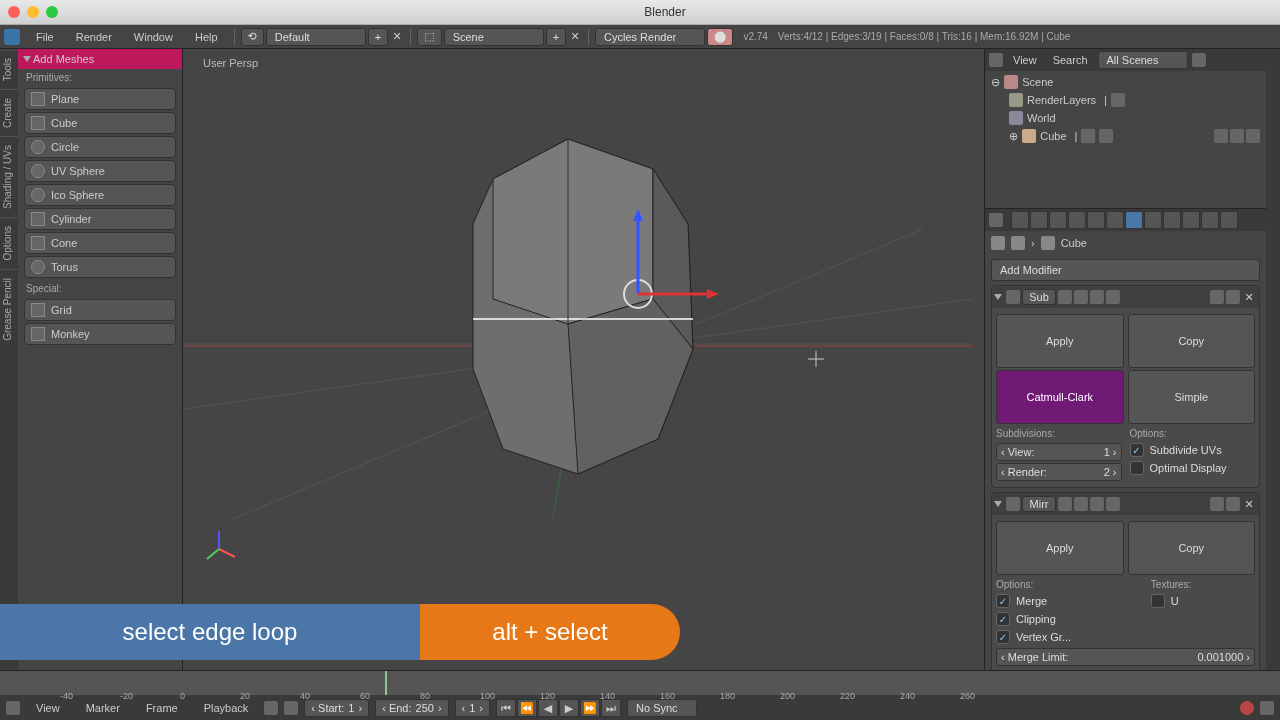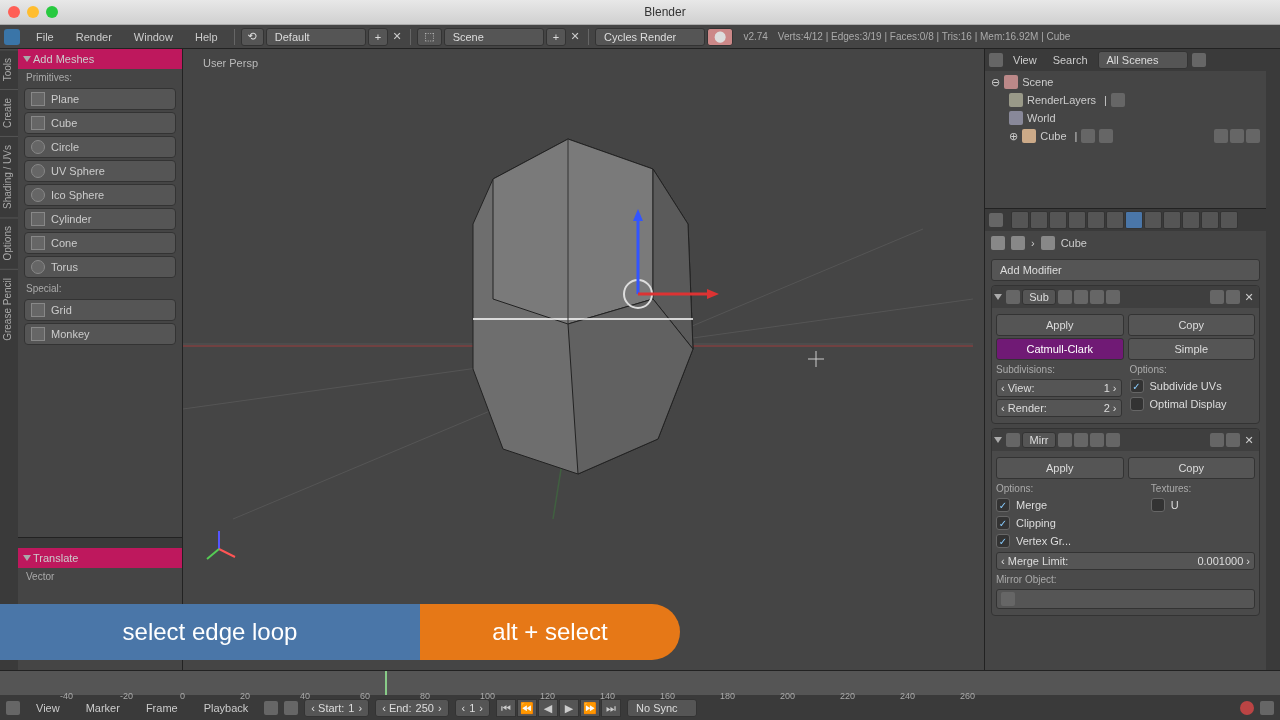--- a/index.html
+++ b/index.html
@@ -65,21 +65,21 @@
 .bc-icon { width: 14px; height: 14px; background: #888; border-radius: 2px; }
 
 .modifier-add { margin: 4px 6px; background: #555; border: 1px solid #333; padding: 4px 8px; border-radius: 3px; color: #ddd; cursor: pointer; }
 
 .modifier-box { margin: 4px 6px; background: #4a4a4a; border: 1px solid #333; border-radius: 4px; }
 .mod-header { display: flex; align-items: center; gap: 2px; padding: 3px; background: #3f3f3f; border-radius: 4px 4px 0 0; }
 .mod-header .mini-icon { cursor: pointer; }
 .mod-name { background: #555; padding: 1px 6px; border-radius: 3px; color: #ddd; border: 1px solid #333; min-width: 34px; text-align: center; }
 .mod-body { padding: 4px; }
 .btn-row { display: flex; gap: 4px; margin: 2px 0; }
-.btn-half { flex: 1; background: #555; border: 1px solid #333; padding: 4px; border-radius: 3px; color: #ddd; text-align: center; cursor: pointer; }
+.btn-half { flex: 1; background: #555; border: 1px solid #333; padding: 20px; border-radius: 3px; color: #ddd; text-align: center; cursor: pointer; }
 .btn-half.blue { background: #701a75; color: #fff; }
 .two-col { display: flex; gap: 8px; }
 .col { flex: 1; }
 .lbl { color: #aaa; font-size: 10px; padding: 2px 0; }
 .num-field { display: flex; background: #555; border: 1px solid #333; border-radius: 3px; padding: 2px 4px; color: #ddd; justify-content: space-between; margin: 2px 0; }
 .check-row { display: flex; align-items: center; gap: 6px; padding: 2px 0; color: #ddd; }
 .checkbox { width: 14px; height: 14px; background: #333; border: 1px solid #666; border-radius: 3px; display: inline-flex; align-items: center; justify-content: center; color: #8cf; font-size: 10px; }
 .checkbox.checked::after { content: "✓"; }
 .three-col { display: flex; gap: 6px; }
 
@@ -194,28 +194,20 @@
     <div class="tool-btn">
         <span class="tool-icon"></span>
         <span>Grid</span>
       </div>
     <div class="tool-btn">
         <span class="tool-icon"></span>
         <span>Monkey</span>
       </div>
 
     <div style="height:190px"></div>
-    <div class="op-panel" style="position:relative">
-      <div class="op-slider"></div>
-      <div class="panel-header">
-          <span class="tri down"></span>
-          <span>Translate</span>
-        </div>
-      <div class="panel-sub">Vector</div>
-    </div>
   </div>
 
   <div class="viewport">
     <div class="viewport-label">User Persp</div>
     <svg class="viewport-canvas">
 
       <g stroke="#555" stroke-width="1">
         <line x1="0" y1="295" x2="790" y2="295"></line>
         <line x1="50" y1="470" x2="740" y2="180"></line>
         <line x1="0" y1="360" x2="790" y2="250"></line>

